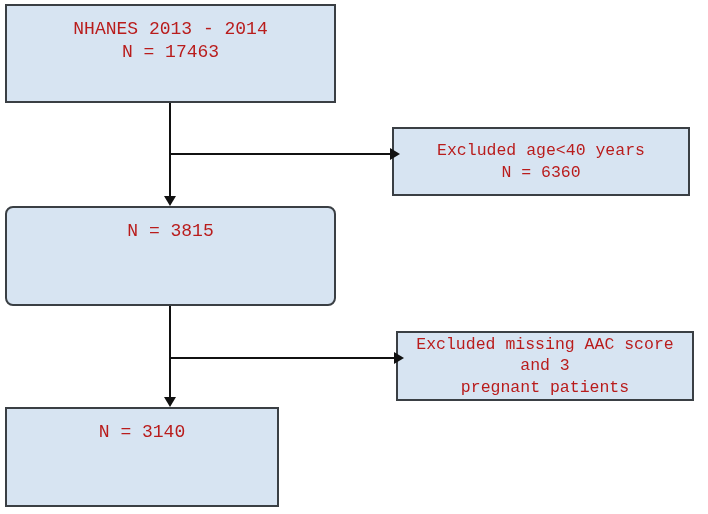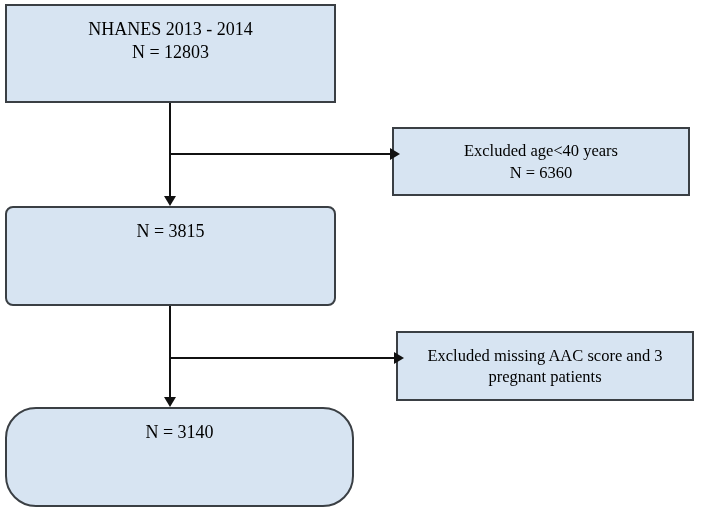--- a/index.html
+++ b/index.html
@@ -1,22 +1,22 @@
 <!DOCTYPE html>
 <html><head>
 <meta charset="utf-8">
 <style>
   html, body { margin: 0; padding: 0; background: #ffffff; }
   .canvas {
     position: relative;
     width: 708px;
     height: 514px;
     background: #ffffff;
-    font-family: Liberation Serif, serif;
-    color: #000000;
+    font-family: Liberation Mono, monospace;
+    color: #b91c1c;
     overflow: hidden;
   }
   .box {
     position: absolute;
     box-sizing: border-box;
     background: #d7e4f2;
     border: 2px solid #3a3f44;
     text-align: center;
   }
   .box .bline { white-space: nowrap; }
@@ -33,21 +33,21 @@
     display: flex;
     flex-direction: column;
     justify-content: center;
     align-items: center;
     padding: 2px 8px;
   }
   .box.side .bline { white-space: normal; }
 
   #box-population { left: 5px;   top: 4px;   width: 331px; height: 99px;  }
   #box-after-age  { left: 5px;   top: 206px; width: 331px; height: 100px; border-radius: 8px; }
-  #box-final      { left: 5px;   top: 407px; width: 349px; height: 100px; border-radius: 31px; }
+  #box-final      { left: 5px;   top: 407px; width: 274px; height: 100px; }
   #box-excl-age   { left: 392px; top: 127px; width: 298px; height: 69px; align-items: center;  }
   #box-excl-aac   { left: 396px; top: 331px; width: 298px; height: 70px;  }
 
   .line { position: absolute; background: #111111; }
   .vline { width: 2px; }
   .hline { height: 2px; }
   #vline-1 { left: 169px; top: 103px; height: 94px; }
   #hline-1 { left: 169px; top: 153px; width: 221px; }
   #vline-2 { left: 169px; top: 306px; height: 92px; }
   #hline-2 { left: 169px; top: 357px; width: 225px; }
@@ -68,21 +68,21 @@
   #arrow-3 { left: 164px; top: 397px; } 
   #arrow-4 { left: 394px; top: 352px; } 
 </style>
 </head>
 <body>
 
 <div class="canvas">
 
   <div class="box main" id="box-population">
     <div class="bline">NHANES 2013 - 2014</div>
-    <div class="bline">N = 12803</div>
+    <div class="bline">N = 17463</div>
   </div>
 
   <div class="box main" id="box-after-age">
     <div class="bline">N = 3815</div>
   </div>
 
   <div class="box main" id="box-final">
     <div class="bline">N = 3140</div>
   </div>
 

